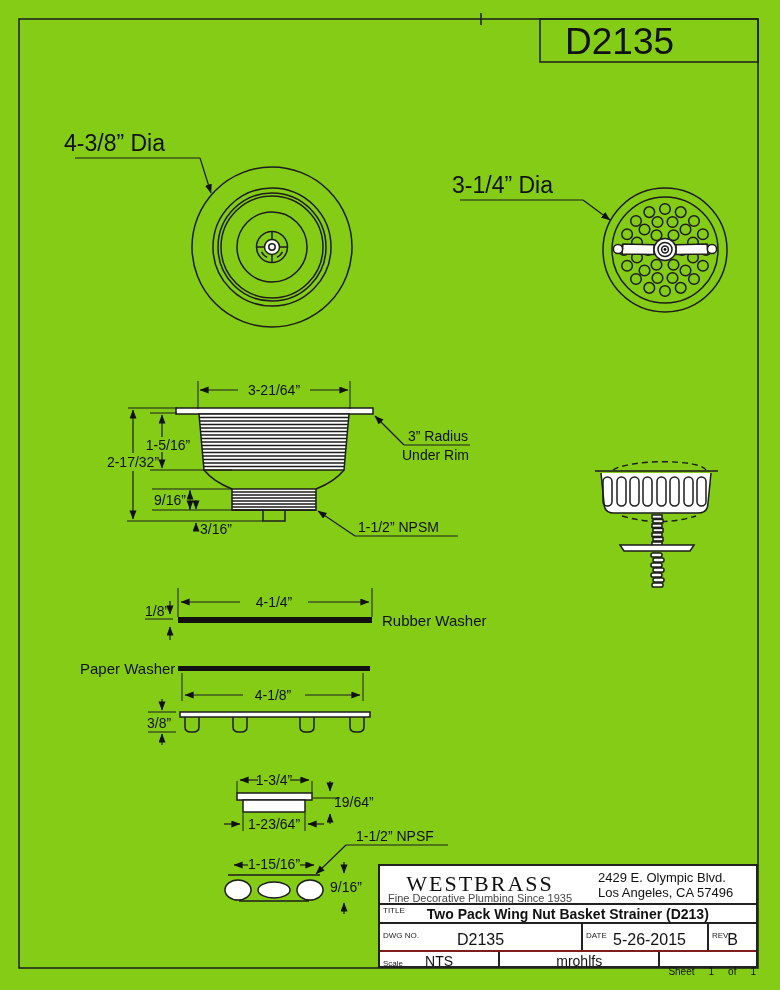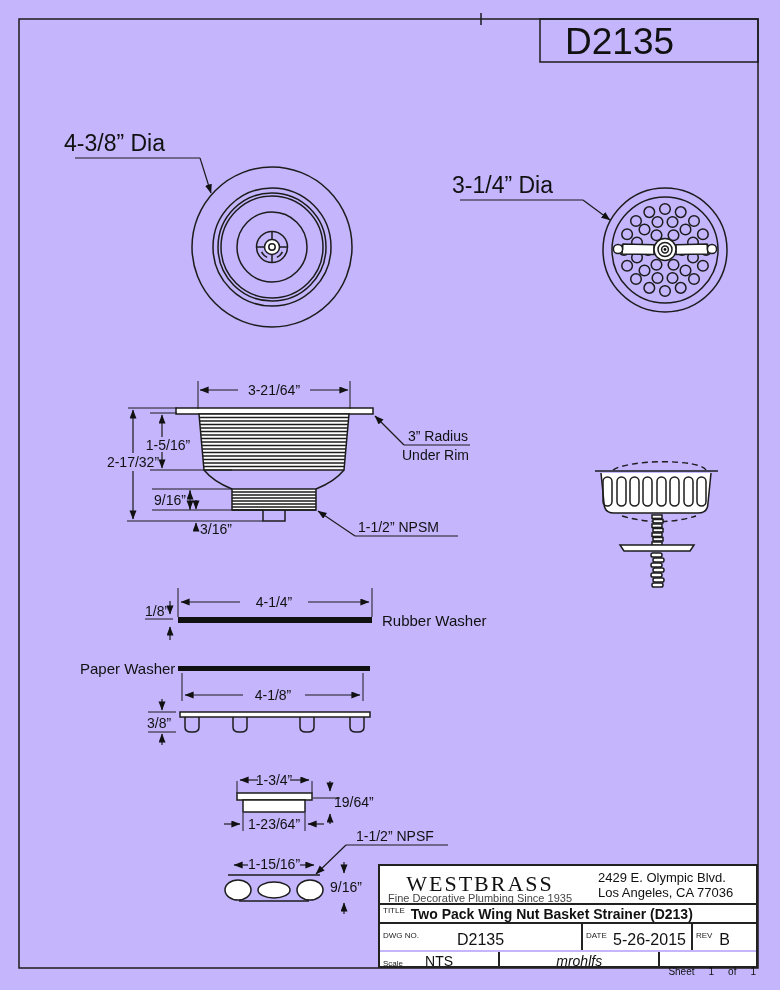--- a/index.html
+++ b/index.html
@@ -1,16 +1,16 @@
 <!DOCTYPE html>
 <html><head>
 <meta charset="utf-8">
 <style>
   html,body{margin:0;padding:0;background:#fff;}
-  #page{position:relative;width:780px;height:990px;background:#c4b5fd;overflow:hidden;
+  #page{position:relative;width:780px;height:990px;background:#84cc16;overflow:hidden;
         font-family:"Liberation Sans",sans-serif;color:#111;}
   svg{position:absolute;left:0;top:0;}
   svg line,svg path,svg rect,svg circle,svg ellipse{stroke:#1c1c1c;fill:none;stroke-width:1.5;}
   .ext{stroke-width:1;}
   .dim{stroke-width:1.2;}
   .blk{fill:#111;stroke:none;}
   .wf{fill:#fff;}
   .dash{stroke-dasharray:6 4;stroke-width:1.4;}
   svg text{fill:#111;stroke:none;font-family:"Liberation Sans",sans-serif;}
   .t14{font-size:14px;}
@@ -21,32 +21,32 @@
   .tb{position:absolute;left:378px;top:864px;width:380px;height:104px;border:2px solid #222;
       box-sizing:border-box;background:#fff;}
   .tb *{box-sizing:border-box;}
   .tb-row1{height:39px;border-bottom:2px solid #222;display:flex;}
   .tb-logo{width:200px;text-align:center;padding-top:8px;}
   .tb-company{font-family:"Liberation Serif",serif;font-size:22px;letter-spacing:2px;line-height:20px;}
   .tb-tagline{font-size:11px;color:#444;line-height:9px;}
   .tb-addr{flex:1;font-size:13px;line-height:15px;padding-top:4px;margin-left:18px;}
   .tb-row2{height:19px;border-bottom:2px solid #222;display:flex;align-items:center;}
   .tb-lbl{font-size:8px;color:#222;align-self:flex-start;padding:1px 0 0 3px;}
-  .tb-title{font-size:14px;font-weight:600;margin-left:6px;white-space:nowrap;}
-  .tb-row3{height:28px;border-bottom:2px solid #c4b5fd;display:flex;}
+  .tb-title{font-size:14px;font-weight:600;margin-left:22px;white-space:nowrap;}
+  .tb-row3{height:28px;border-bottom:2px solid #7f1d1d;display:flex;}
   .tb-cell{position:relative;border-right:2px solid #222;}
   .tb-cell:last-child{border-right:none;}
   .c-dwg{width:203px;}
-  .c-date{width:110px;}
+  .c-date{width:126px;}
   .c-rev{flex:1;}
   .tb-val{position:absolute;left:0;right:0;top:7px;text-align:center;font-size:16px;}
   .tb-val-date{position:absolute;left:30px;top:7px;font-size:16px;}
   .tb-row4{flex:1;display:flex;height:15px;}
   .c-scale{width:122px;}
-  .c-draft{width:163px;font-style:italic;}
+  .c-draft{width:163px;}
   .c-sheet{flex:1;font-size:10px;padding-top:14px;display:flex;gap:14px;padding-left:8px;}
   .tb-val4{position:absolute;left:0;right:0;top:1px;text-align:center;font-size:14px;}
 </style>
 </head>
 <body>
 
 <div id="page">
 <svg width="780" height="990" viewBox="0 0 780 990">
   <defs>
     <marker id="arr" markerWidth="10" markerHeight="8" refX="8.6" refY="3.5" orient="auto" markerUnits="userSpaceOnUse">
@@ -317,21 +317,21 @@
 </svg>
 
 <div class="tb">
   <div class="tb-row1">
     <div class="tb-logo">
       <div class="tb-company">WESTBRASS</div>
       <div class="tb-tagline">Fine Decorative Plumbing Since 1935</div>
     </div>
     <div class="tb-addr">
       <div>2429 E. Olympic Blvd.</div>
-      <div>Los Angeles, CA 77036</div>
+      <div>Los Angeles, CA 57496</div>
     </div>
   </div>
   <div class="tb-row2">
     <span class="tb-lbl">TITLE</span>
     <span class="tb-title">Two Pack Wing Nut Basket Strainer (D213)</span>
   </div>
   <div class="tb-row3">
     <div class="tb-cell c-dwg">
       <span class="tb-lbl">DWG NO.</span>
       <div class="tb-val">D2135</div>

